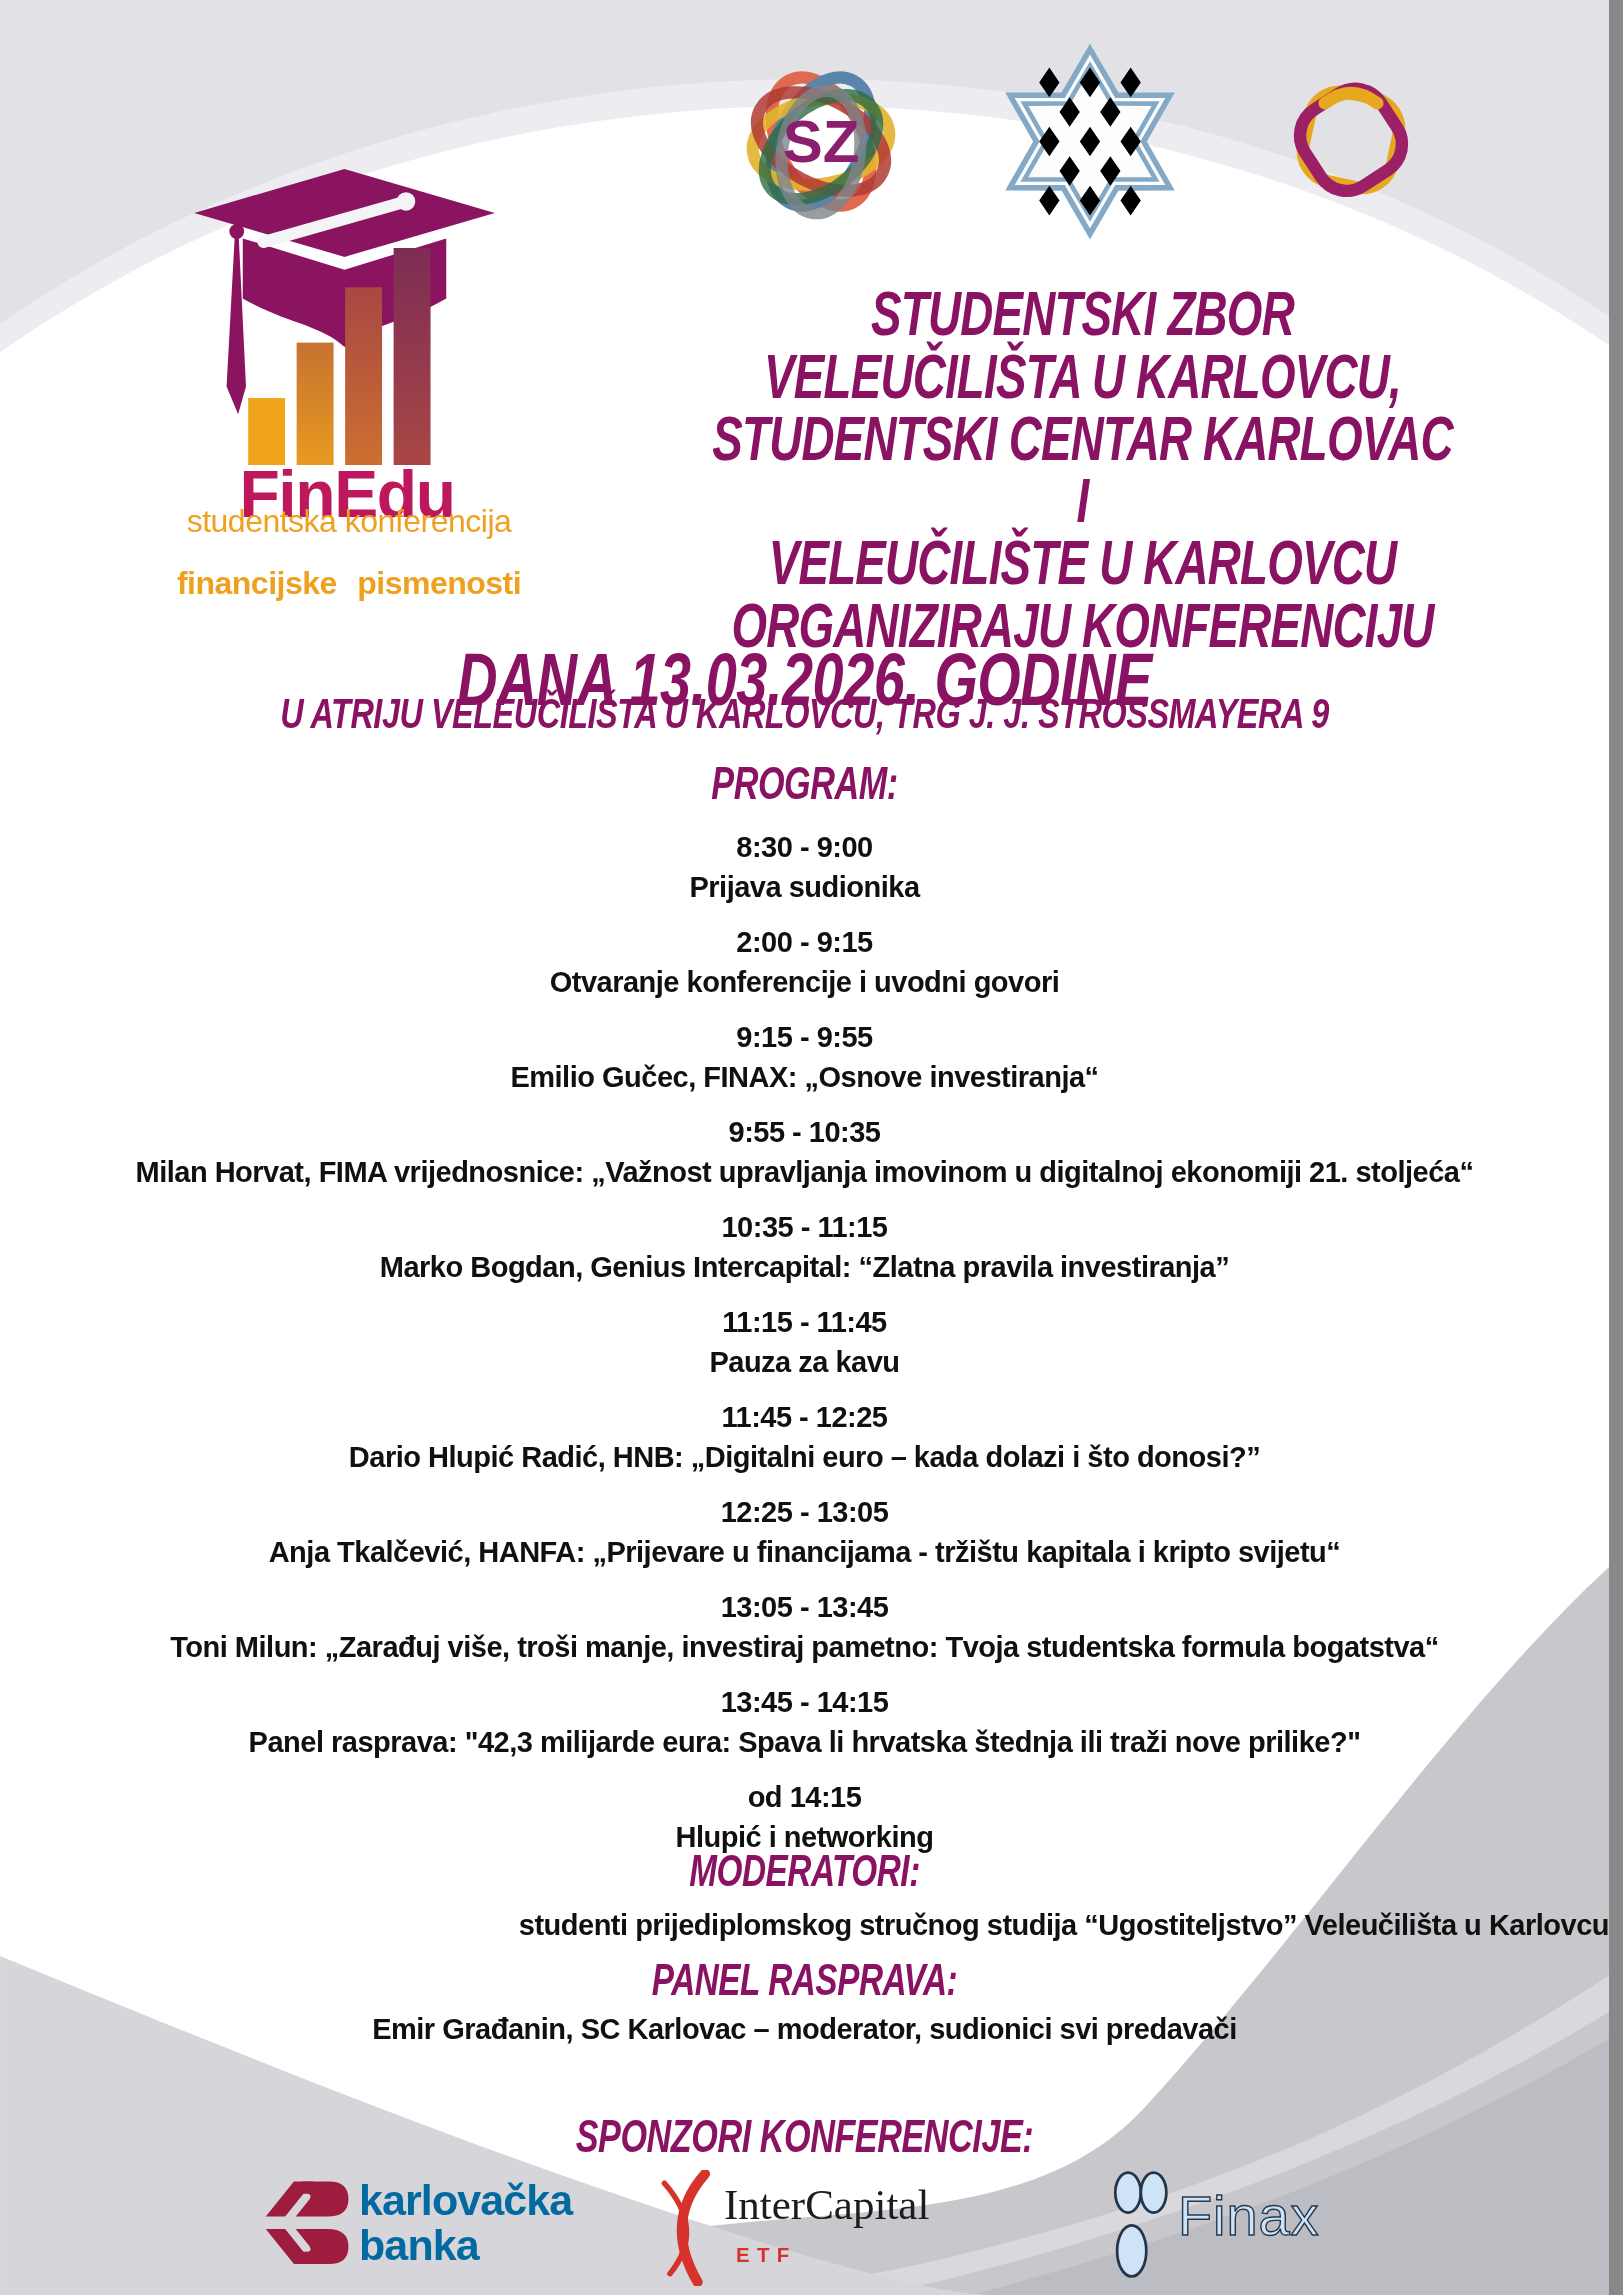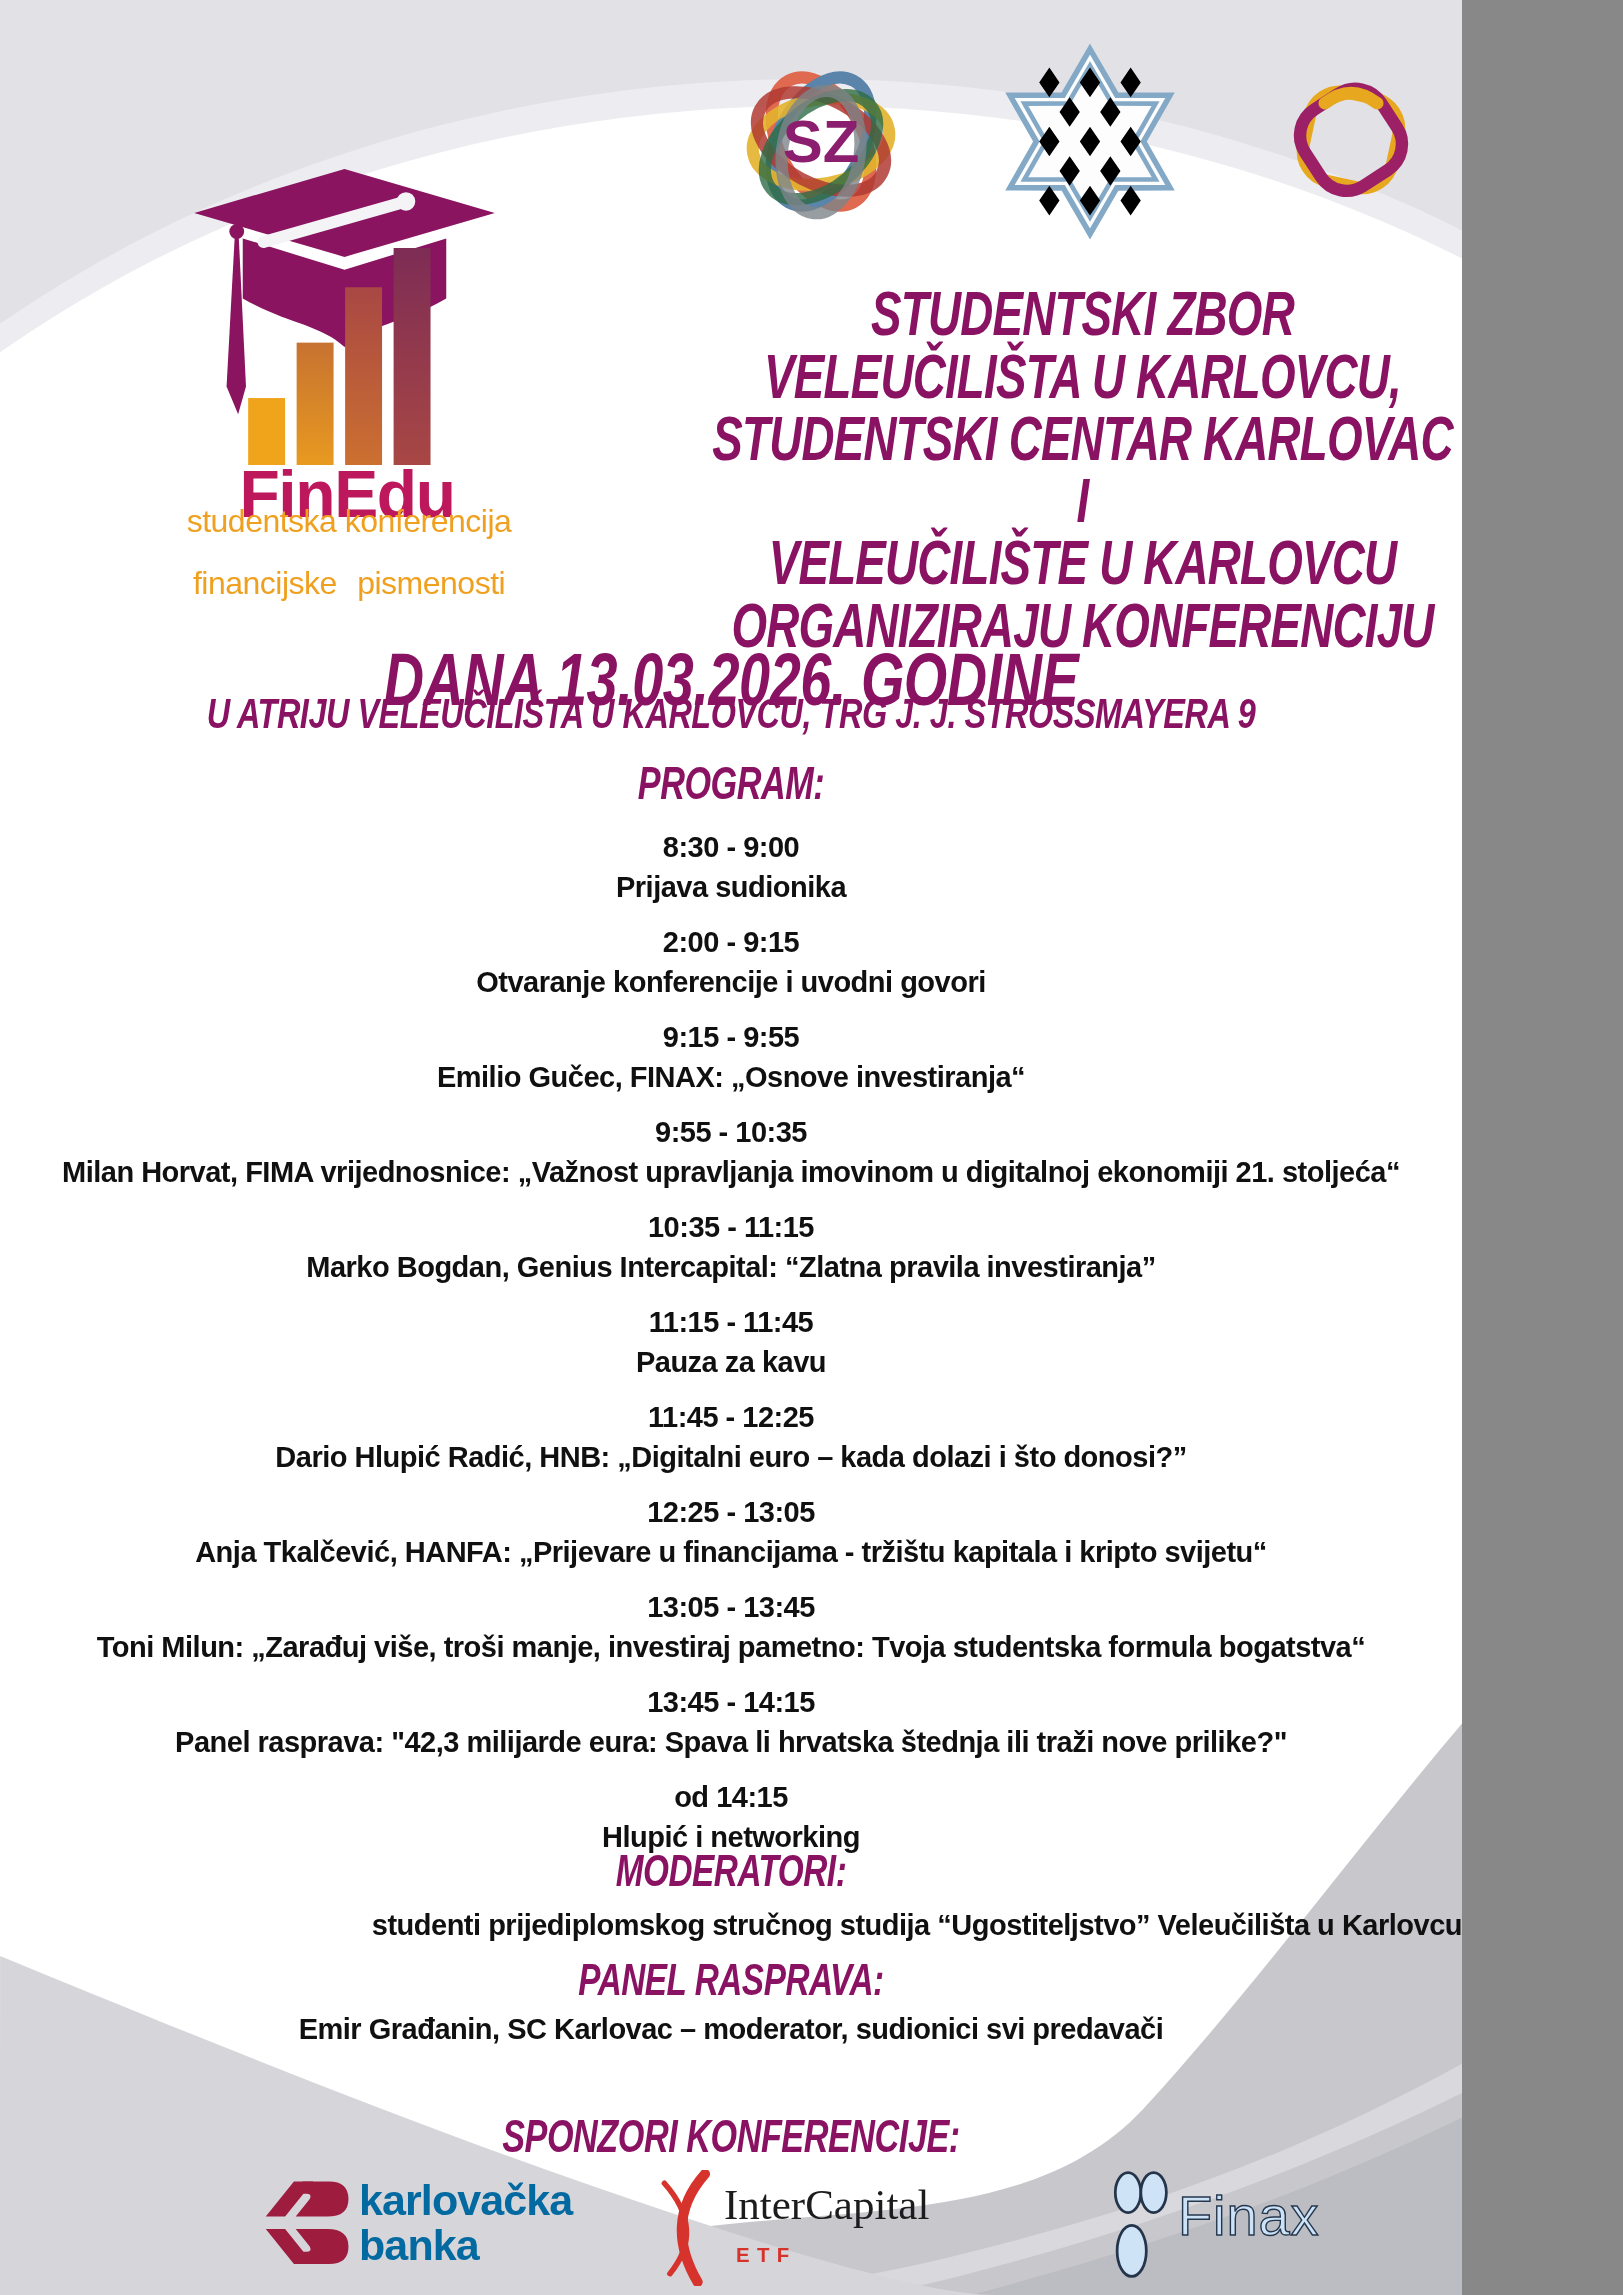--- a/index.html
+++ b/index.html
@@ -1,17 +1,17 @@
 <!DOCTYPE html>
 <html style="font-size:7.4px"><head>
 <meta charset="utf-8">
 <style>
   html,body { margin:0; padding:0; background:#888; }
   #poster {
-    position:relative; width:1462px; height:2295px; overflow:hidden;
+    position:relative; width:1609px; height:2295px; overflow:hidden;
     background:#e2e2e6;
     font-family:"Liberation Sans", sans-serif;
   }
   
   .pale-ellipse { position:absolute; left:-481px; top:79px; width:2582px; height:2212px;
     background:#ededf1; border-radius:50%; }
   .white-ellipse { position:absolute; left:-463px; top:106px; width:2545px; height:2156px;
     background:#ffffff; border-radius:50%; }
   .bg-svg { position:absolute; left:0; top:0; }
   
@@ -37,21 +37,21 @@
   .moderators-desc    { top:1909px;text-align:right; }
   .panel-heading      { top:1960px; font-size:37px; }
   .panel-desc         { top:2013px; }
   .sponsors-heading   { top:2116px; font-size:38px; }
   
   .finedu-wordmark { position:absolute; left:139px; top:456px; width:416px; text-align:center;
     font-size:66px; font-weight:bold; color:#be185d; letter-spacing:-1.4px; }
   .finedu-sub { position:absolute; left:83px; width:532px; text-align:center;
     font-size:32px; color:#EFA01F; letter-spacing:-0.5px; }
   .finedu-sub1 { top:503px; }
-  .finedu-sub2 { top:565px; word-spacing:12px; }
+  .finedu-sub2 { top:565px; word-spacing:12px;font-weight:bold; }
   
   .kaba-text { position:absolute; left:359px; top:2178px; font-size:43px; line-height:45px;
     font-weight:bold; color:#0369a1; letter-spacing:-0.9px; }
   .ic-name { position:absolute; left:724px; top:2180px; font-size:43px; color:#1c1c1c;
     font-family:"Liberation Serif", serif; }
   .ic-sub  { position:absolute; left:736px; top:2244px; font-size:20.4px; color:#D6332C;
     font-weight:bold; letter-spacing:7.4px; }
   .finax-name { position:absolute; left:1178px; top:2183px; font-size:56px; color:#cbe2f7;
     -webkit-text-stroke:1.4px #26374d; letter-spacing:0.9px; }
 </style>

